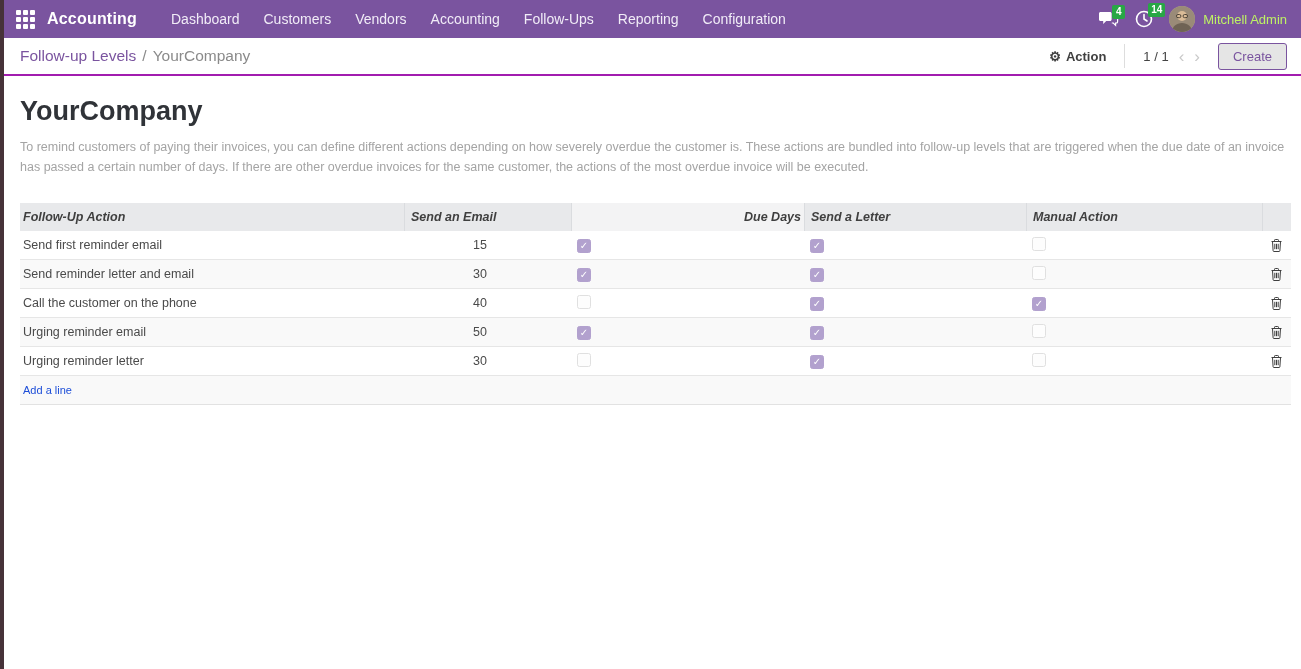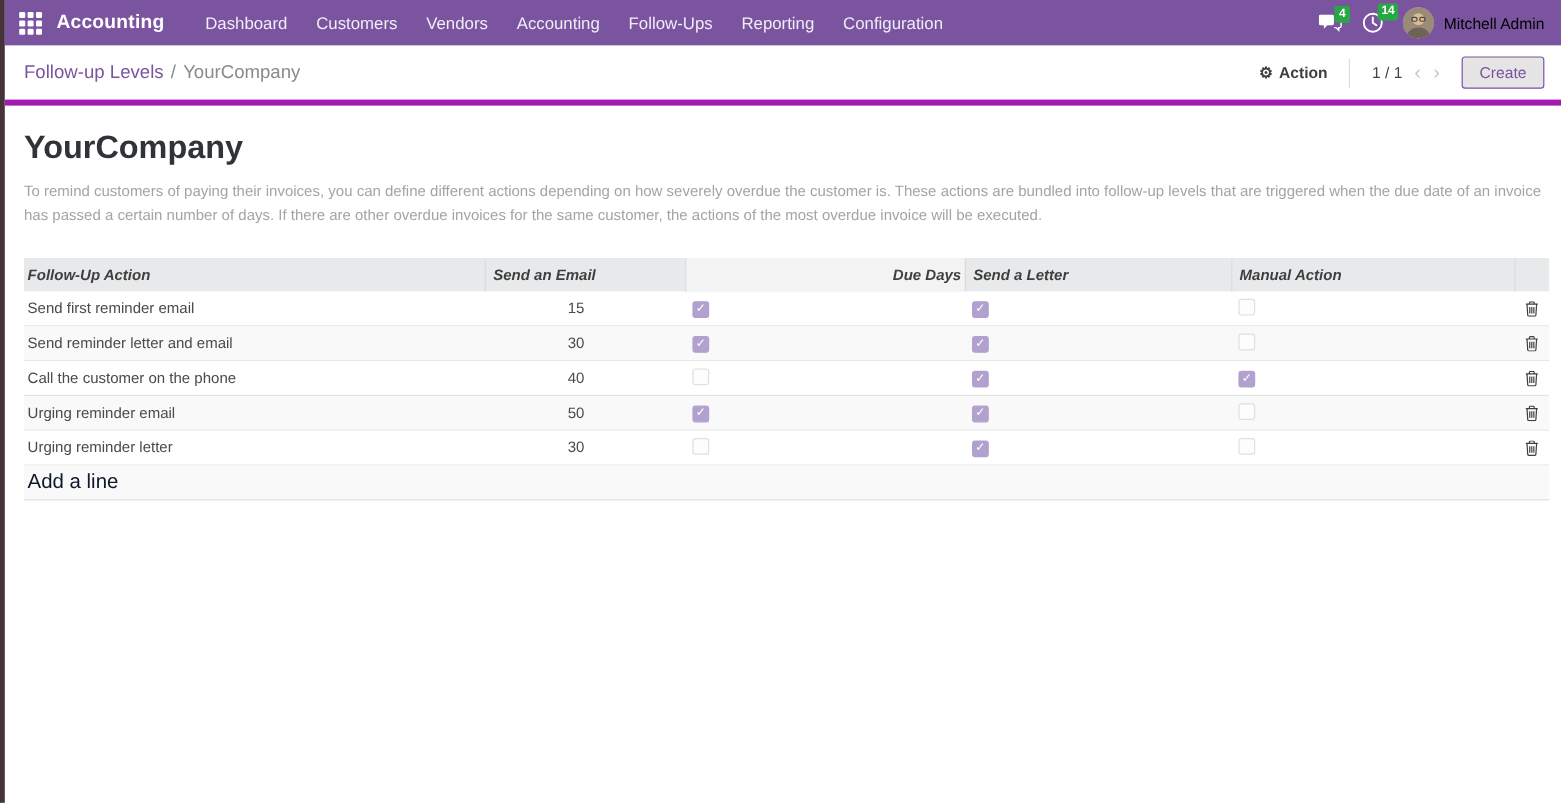--- a/index.html
+++ b/index.html
@@ -24,25 +24,25 @@
     color:#f1ecf7; cursor:pointer;text-align:center; }
   .nav-right { margin-left:auto; display:flex; align-items:center; gap:16px; }
   .sys-icon { position:relative; display:inline-flex; cursor:pointer; }
   .badge {
     position:absolute; top:-7px; left:13px; background:#28a745; color:#fff;
     font-size:10px; font-weight:700; line-height:1; padding:2px 3px; border-radius:2px;
     min-width:13px; text-align:center;
   }
   .user { display:flex; align-items:center; gap:8px; cursor:pointer; }
   .avatar { width:26px; height:26px; border-radius:50%; overflow:hidden; background:#b9a894; flex:none; }
-  .user-name { font-size:13px; color:#000000; }
+  .user-name { font-size:13px; color:#bef264; }
   
   .control-bar {
-    height:50px; display:flex; align-items:center; padding:0 14px 0 16px;
-    border-bottom:5px solid #a21caf; background:#fff;
+    height:38px; display:flex; align-items:center; padding:0 14px 0 16px;
+    border-bottom:2px solid #a21caf; background:#fff;
   }
   .breadcrumb { font-size:15.5px; display:flex; gap:6px; align-items:center; }
   .bc-link { color:#7a549f; cursor:pointer; }
   .bc-sep { color:#8a8a8a; }
   .bc-current { color:#8a8a8a; }
   .cp-right { margin-left:auto; display:flex; align-items:center; }
   .action-btn { display:flex; align-items:center; gap:5px; font-size:13px; font-weight:700;
     color:#3f3f3f; cursor:pointer; }
   .gear { font-size:13px; }
   .cp-divider { width:1px; height:24px; background:#ddd; margin:0 18px; }
@@ -72,21 +72,21 @@
   .c-days { text-align:center; padding-right:21px; }
   .cb {
     display:inline-flex; align-items:center; justify-content:center;
     width:14px; height:14px; border-radius:2.5px; background:#fdfdfd;
     border:1px solid #e0e0e0; cursor:pointer; color:#fff; font-size:10px; line-height:1;
   }
   .cb.on { background:#b2a1ce; border-color:#b2a1ce; }
   .c-trash { display:flex; justify-content:center; padding:0; }
   .trash { cursor:pointer; display:inline-flex; }
   .addrow { height:29px; border-bottom:1px solid #e2e2e2; background:#f9f9f9; }
-  .add-line { color:#0f172a; cursor:pointer; padding-left:3px; grid-column:1 / span 6; font-size:17px; }
+  .add-line { color:#1d4ed8; cursor:pointer; padding-left:3px; grid-column:1 / span 6; font-size:11px; }
 </style>
 </head>
 <body>
 
 <div class="navbar">
   <span class="apps-grid">
     <i></i>
       <i></i>
       <i></i>
       <i></i>

